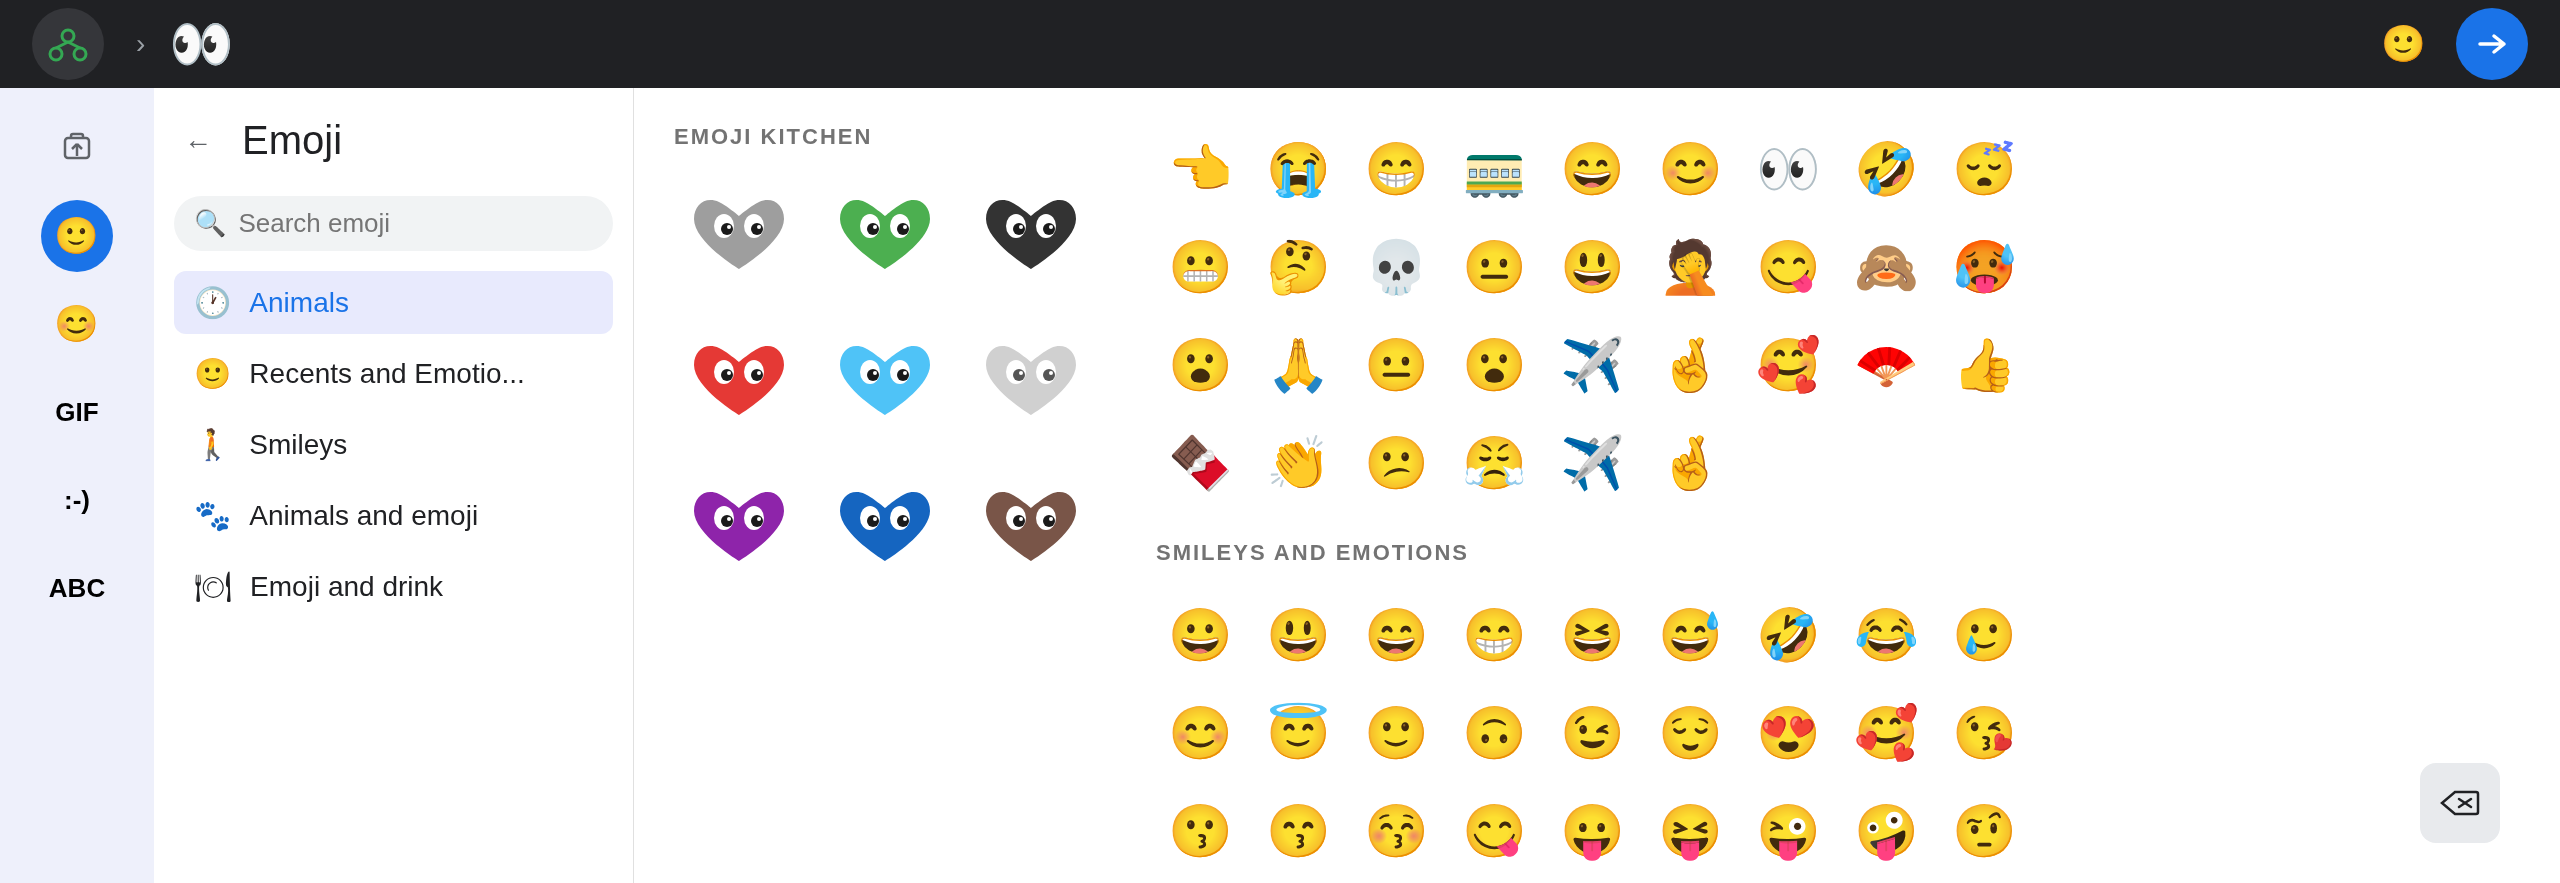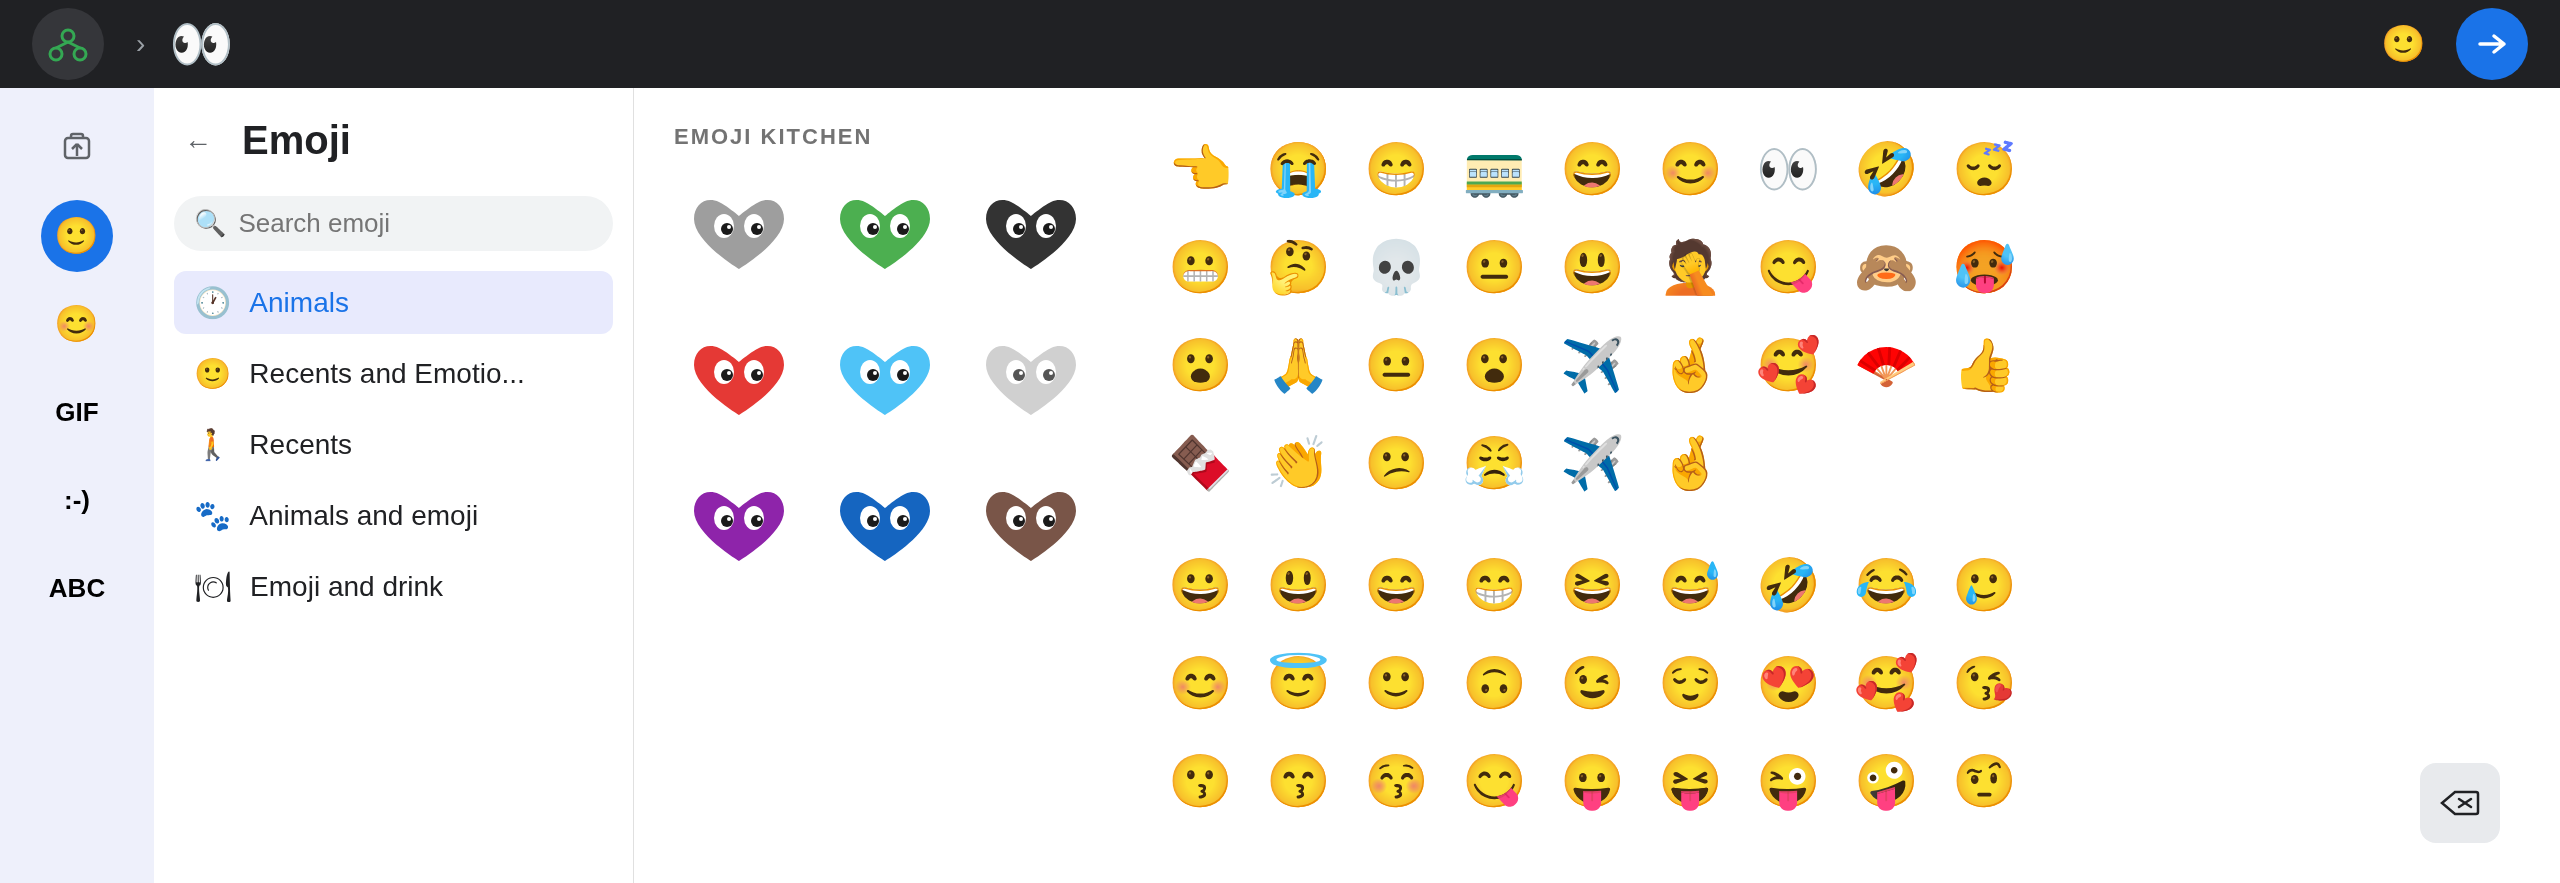--- a/index.html
+++ b/index.html
@@ -102,21 +102,21 @@
       border-radius: 50%;
       background: transparent;
       border: none;
       cursor: pointer;
       font-size: 28px;
       color: #5f6368;
       display: flex; align-items: center; justify-content: center;
     }
     .cat-title {
       font-size: 40px;
-      font-weight: 700;
+      font-weight: 400;
       color: #202124;
     }
     .search-box {
       display: flex;
       align-items: center;
       background: #f1f3f4;
       border-radius: 40px;
       padding: 12px 20px;
       gap: 12px;
       margin-bottom: 12px;
@@ -270,21 +270,21 @@
     <div class="cat-item active">
       <span class="cat-item-icon">🕐</span>
       <span>Animals</span>
     </div>
     <div class="cat-item">
       <span class="cat-item-icon">🙂</span>
       <span>Recents and Emotio...</span>
     </div>
     <div class="cat-item">
       <span class="cat-item-icon">🚶</span>
-      <span>Recents</span>
+      <span>Smileys</span>
     </div>
     <div class="cat-item">
       <span class="cat-item-icon">🐾</span>
       <span>Animals and emoji</span>
     </div>
     <div class="cat-item">
       <span class="cat-item-icon">🍽</span>
       <span>Emoji and drink</span>
     </div>
   </div>
@@ -430,20 +430,21 @@
             <div class="emoji-cell">🪭</div>
             <div class="emoji-cell">👍</div>
             <div class="emoji-cell">🍫</div>
             <div class="emoji-cell">👏</div>
             <div class="emoji-cell">😕</div>
             <div class="emoji-cell">😤</div>
             <div class="emoji-cell">✈️</div>
             <div class="emoji-cell">🤞</div>
           </div>
 
+        <div class="section-title">SMILEYS AND EMOTIONS</div>
         <div class="smileys-grid" id="smileys-grid">
             <div class="emoji-cell">😀</div>
             <div class="emoji-cell">😃</div>
             <div class="emoji-cell">😄</div>
             <div class="emoji-cell">😁</div>
             <div class="emoji-cell">😆</div>
             <div class="emoji-cell">😅</div>
             <div class="emoji-cell">🤣</div>
             <div class="emoji-cell">😂</div>
             <div class="emoji-cell">🥲</div>

